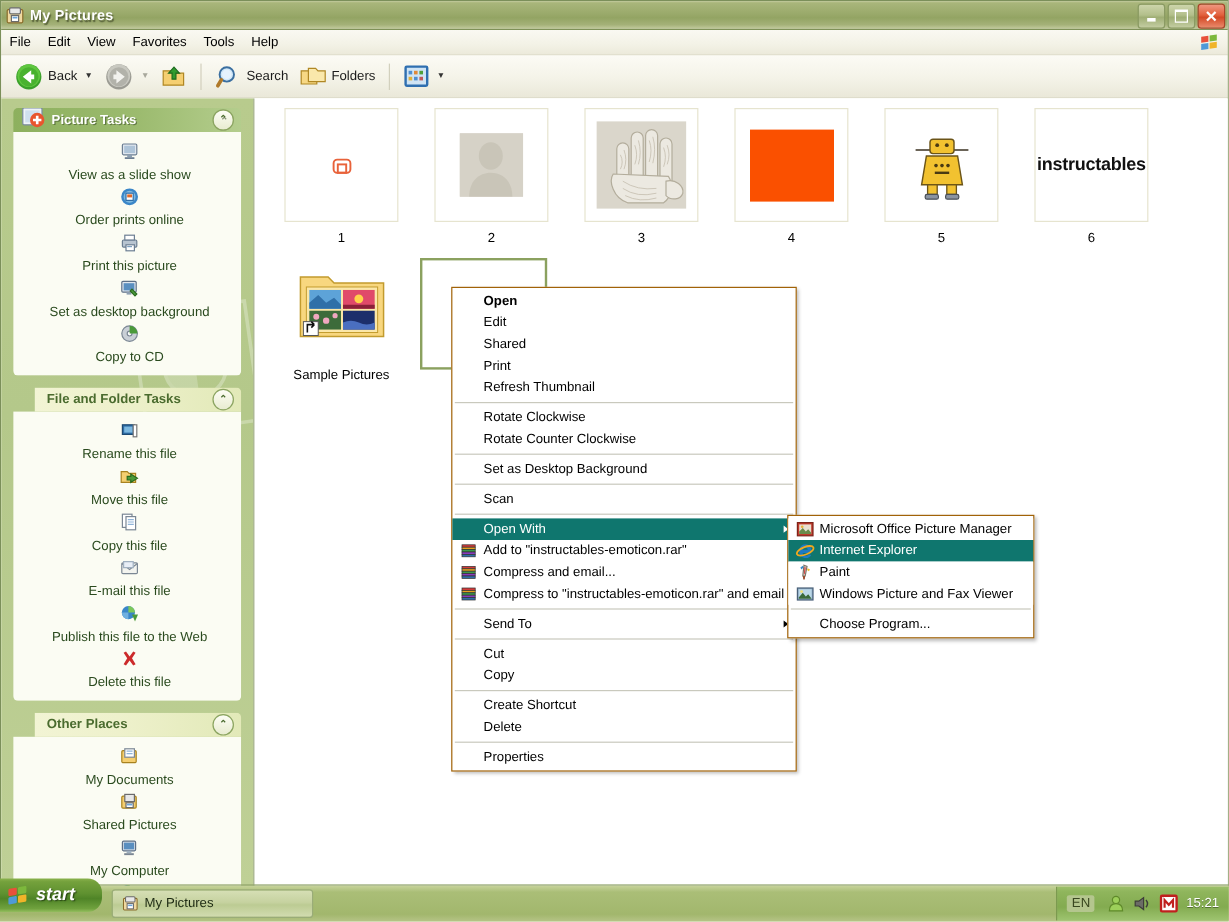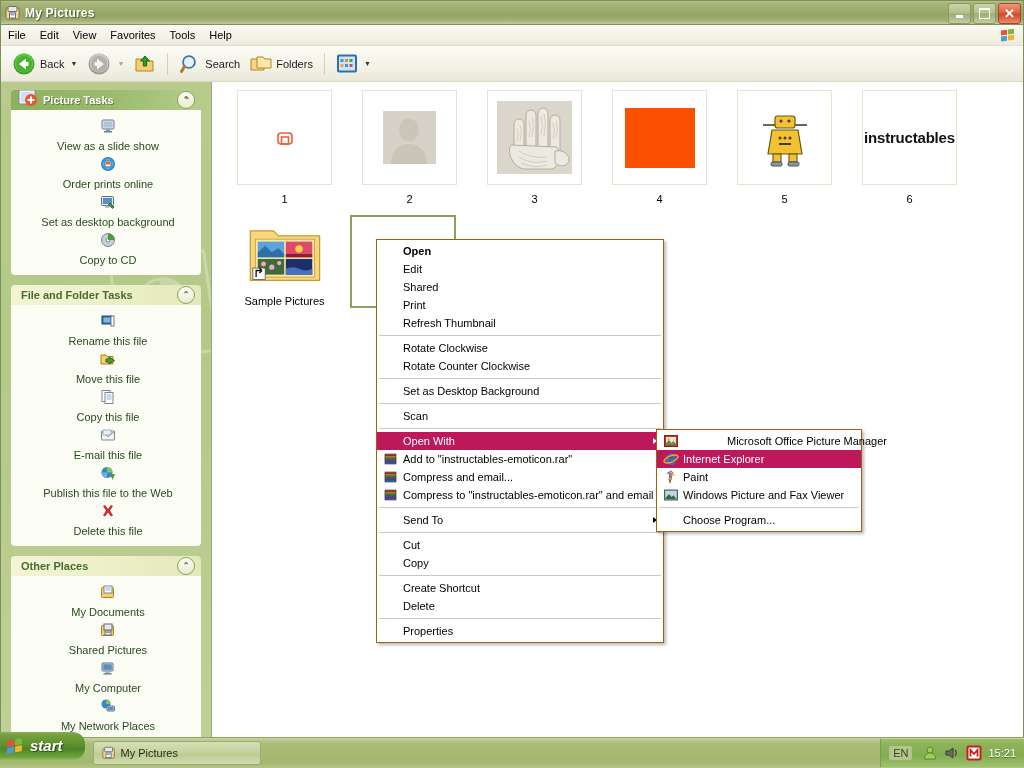--- a/index.html
+++ b/index.html
@@ -114,20 +114,21 @@
     font-weight:bold;font-size:11px;color:#31502b;
     position:relative;
   }
   .panel-head.green{
     background:linear-gradient(90deg,#8db05e 0%,#9cbb6f 55%,#b4cd8d 100%);
     color:#fff;text-shadow:1px 1px 0 rgba(60,80,40,.6);
   }
   .panel-head.cream{
     background:linear-gradient(90deg,#f2f4d4 0%,#eef1cc 40%,#e2e9b8 100%);
     color:#4a6b2e;
+    margin-left:18px;
   }
   .panel-head .ptitle{flex:1;}
   .chev{
     width:16px;height:16px;border-radius:50%;
     background:linear-gradient(180deg,#fdfdf5 0%,#e8ecd0 100%);
     border:1px solid #8ba461;
     display:flex;align-items:center;justify-content:center;
     font-size:8px;color:#4a6b2e;line-height:1;font-weight:bold;
   }
   .panel-body{
@@ -162,21 +163,21 @@
   }
   .thumb-label{margin-top:8px;font-size:11px;color:#000;}
 
   
   .file-row{display:flex;margin-top:16px;}
   .file-cell{
     width:125px;display:flex;flex-direction:column;align-items:center;
     position:relative;
   }
   .file-icon{width:76px;height:66px;position:relative;}
-  .file-name{margin-top:8px;font-size:11px;color:#000;text-align:center;}
+  .file-name{margin-top:20px;font-size:11px;color:#000;text-align:center;}
   .file-name.selected{background:#8ba15f;color:#fff;padding:0 2px;}
   .file-cell.selected .sel-frame{
     position:absolute;left:3px;top:-6px;width:106px;height:93px;
     border:2px solid #8ba15f;box-sizing:border-box;
   }
 
   
   .ctxmenu{
     position:absolute;background:#fff;
     border:1px solid #a16207;
@@ -185,21 +186,21 @@
     z-index:50;
   }
   .ctxitem{
     height:18px;display:flex;align-items:center;
     padding:0 20px 0 6px;white-space:nowrap;cursor:default;position:relative;
   }
   .ctxitem .ic{width:16px;height:16px;flex:none;margin-right:2px;}
   .ctxitem .lbl{padding-left:2px;}
   .ctxitem.noicon .lbl{padding-left:20px;}
   .ctxitem.bold{font-weight:bold;}
-  .ctxitem.hl{background:#be185d;color:#fff;}
+  .ctxitem.hl{background:#0f766e;color:#fff;}
   .ctxsep{height:1px;background:#c9c9bd;margin:3px 2px;}
   .arrow{
     position:absolute;right:6px;top:50%;transform:translateY(-50%);
     width:0;height:0;border-left:4px solid currentColor;
     border-top:3.5px solid transparent;border-bottom:3.5px solid transparent;
   }
 
   
   #taskbar{
     position:absolute;left:0;bottom:0;width:1024px;height:30px;
@@ -393,20 +394,29 @@
               <span class="tlabel">View as a slide show</span>
             </div>
             <div class="task">
               <svg class="ticon" viewBox="0 0 16 16">
                 <circle cx="8" cy="8" r="7" fill="#3a86c8"></circle>
                 <circle cx="8" cy="8" r="5" fill="#7cb8e0"></circle>
                 <rect x="5" y="5" width="6" height="6" fill="#fff" stroke="#2f6ea8"></rect>
                 <rect x="6" y="6" width="4" height="2.5" fill="#e06a2a"></rect>
               </svg>
               <span class="tlabel">Order prints online</span>
+            </div>
+            <div class="task">
+              <svg class="ticon" viewBox="0 0 16 16">
+                <rect x="2" y="6" width="12" height="6" rx="1" fill="#b8c4d0" stroke="#6d7f93"></rect>
+                <rect x="4" y="2" width="8" height="4" fill="#fff" stroke="#6d7f93"></rect>
+                <rect x="5" y="10" width="7" height="5" fill="#fff" stroke="#6d7f93"></rect>
+                <rect x="6" y="11" width="4" height="1" fill="#7da0c0"></rect>
+              </svg>
+              <span class="tlabel">Print this picture</span>
             </div>
             <div class="task">
               <svg class="ticon" viewBox="0 0 16 16">
                 <rect x="1.5" y="2.5" width="12" height="9" rx="1" fill="#dfe6ee" stroke="#5e7087"></rect>
                 <rect x="3" y="4" width="9" height="6" fill="#5a8fc0"></rect>
                 <rect x="5.5" y="11.5" width="4" height="2" fill="#8d9fb2"></rect>
                 <path d="M10 9 l4 4 -1.5 1.5 -4 -4z" fill="#4a9a3a" stroke="#2a6a1e"></path>
               </svg>
               <span class="tlabel">Set as desktop background</span>
             </div>
@@ -747,21 +757,21 @@
             <span class="lbl">Delete</span>
             </div>
 
           <div class="ctxsep"></div>
           <div class="ctxitem noicon">
             <span class="lbl">Properties</span>
             </div>
         </div>
 
         <div class="ctxmenu" style="left:444px;top:347px;width:204px;">
-          <div class="ctxitem hl" style="background:#fff;color:#000;gap:44px;">
+          <div class="ctxitem hl" style="background:#fff;color:#000;">
             <svg class="ic" viewBox="0 0 16 16">
               <rect x="1.5" y="2.5" width="13" height="11" fill="#c0392b" stroke="#7e2419"></rect>
               <rect x="3" y="4" width="10" height="8" fill="#e8e0d0"></rect>
               <path d="M3 10 L6 7 L8.5 10 L10.5 8 L13 11 L13 12 L3 12 Z" fill="#6a8a4a"></path>
               <circle cx="5.5" cy="6" r="1.1" fill="#e8b23a"></circle>
             </svg>
             <span class="lbl">Microsoft Office Picture Manager</span>
           </div>
           <div class="ctxitem hl">
             <svg class="ic" viewBox="0 0 16 16">

